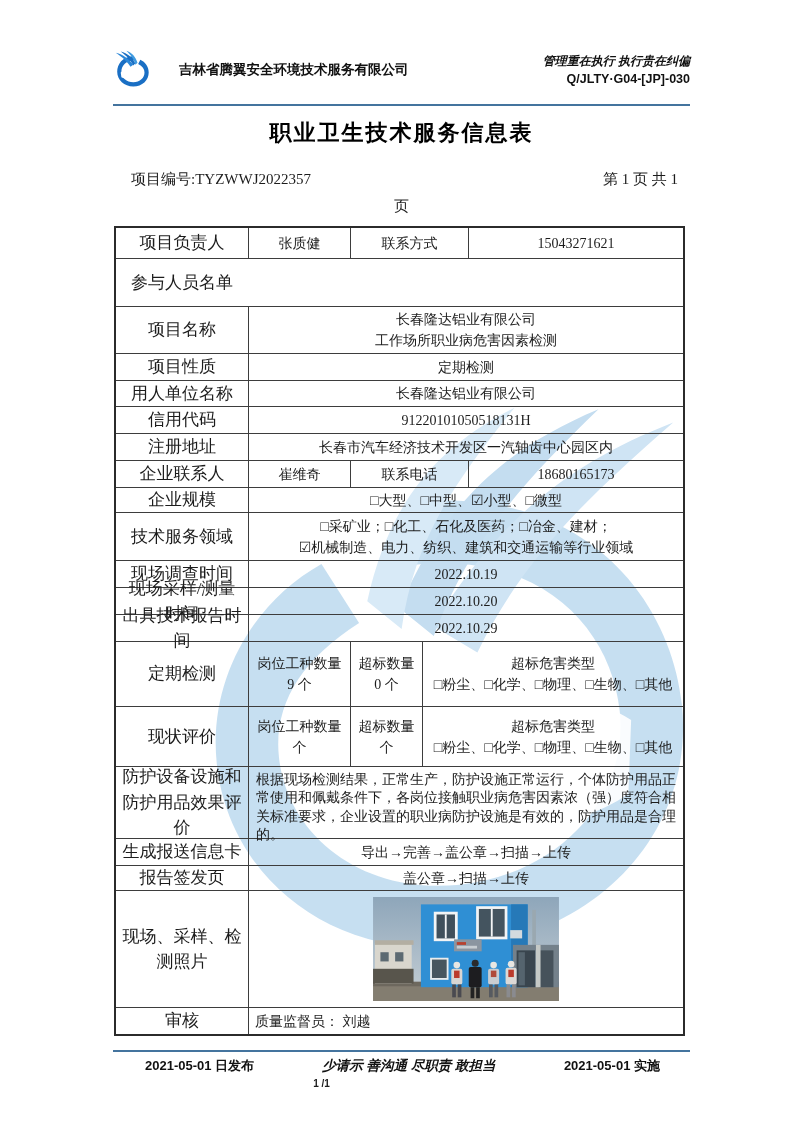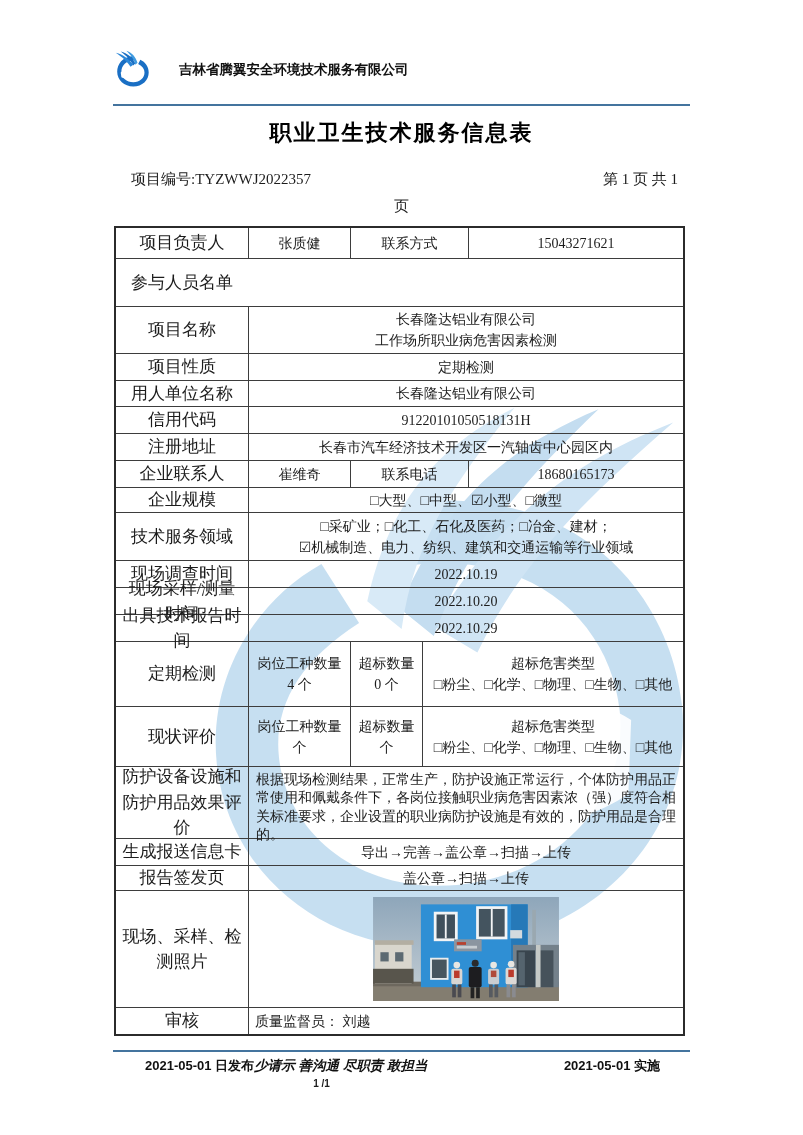--- a/index.html
+++ b/index.html
@@ -49,21 +49,21 @@
   .rest{flex:1;}
   .left-al{align-items:flex-start;text-align:left;}
   .just{display:block;text-align:justify;line-height:1.32;padding:4px 7px;font-size:14px;}
   .photo-cell{padding:6px 0;}
   .photo{width:202px;height:113px;display:block;}
   
   .f-rule{border:none;border-top:2px solid #44749e;margin:14px 0 0 0;}
   .foot{margin-top:5px;display:flex;align-items:baseline;
     font-family:"Liberation Sans","DejaVu Sans",sans-serif;font-weight:bold;font-size:13px;color:#111;}
   .foot-left{margin-left:32px;}
-  .foot-mid{flex:1;font-style:italic;font-size:13.5px;}
+  .foot-mid{flex:1;text-align:center;font-style:italic;font-size:13.5px;}
   .foot-right{margin-right:30px;}
   .foot-page{text-align:center;font-family:"Liberation Sans","DejaVu Sans",sans-serif;
     font-weight:bold;font-size:10px;margin-top:3px;margin-right:160px;}
 </style>
 </head>
 <body>
 
 <div class="page">
 
   <svg class="watermark" viewBox="0 0 120 110">
@@ -82,20 +82,24 @@
         <svg class="logo" viewBox="0 0 120 110">
           <path d="M60,16 C26,16 12,40 12,60 C12,84 32,102 58,102 C84,102 102,84 102,62 C102,46 92,32 78,26
                    L72,38 C84,44 90,52 90,62 C90,77 77,90 58,90 C39,90 24,77 24,60 C24,44 36,28 60,28 Z" fill="#1a6fc4"></path>
           <path d="M22,62 C34,52 44,64 54,58 C64,52 74,58 84,52 L86,70 C70,82 38,84 24,76 Z" fill="#ffffff"></path>
           <path d="M58,40 C44,22 30,12 8,6 C28,20 40,30 50,46 Z" fill="#2b87d8"></path>
           <path d="M64,36 C54,18 42,8 22,2 C40,16 50,26 58,42 Z" fill="#1a6fc4"></path>
           <path d="M70,34 C64,16 54,6 38,0 C52,14 60,24 64,40 Z" fill="#3f9be0"></path>
         </svg>
         <span class="company">吉林省腾翼安全环境技术服务有限公司</span>
       </div>
+      <div class="hdr-right">
+        <div class="slogan-top">管理重在执行 执行贵在纠偏</div>
+        <div class="doc-code">Q/JLTY·G04-[JP]-030</div>
+      </div>
     </div>
     <hr class="rule">
 
     <div class="title">职业卫生技术服务信息表</div>
 
     <div class="projline">
       <span>项目编号:TYZWWJ2022357</span>
       <span>第 1 页 共 1</span>
     </div>
     <div class="pagewrap">页</div>
@@ -173,21 +177,21 @@
 
       <div class="trow" style="height:27px">
         <div class="tcell lab">出具技术报告时间</div>
         <div class="tcell rest">2022.10.29</div>
       </div>
 
       <div class="trow" style="height:65px">
         <div class="tcell lab">定期检测</div>
         <div class="tcell w-a">
           <span>岗位工种数量</span>
-          <span>4 个</span>
+          <span>9 个</span>
         </div>
         <div class="tcell w-n2">
           <span>超标数量</span>
           <span>0 个</span>
         </div>
         <div class="tcell rest">
           <span>超标危害类型</span>
           <span>□粉尘、□化学、□物理、□生物、□其他</span>
         </div>
       </div>

